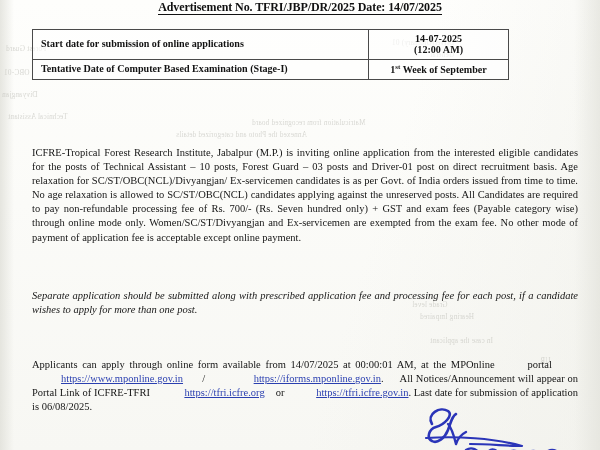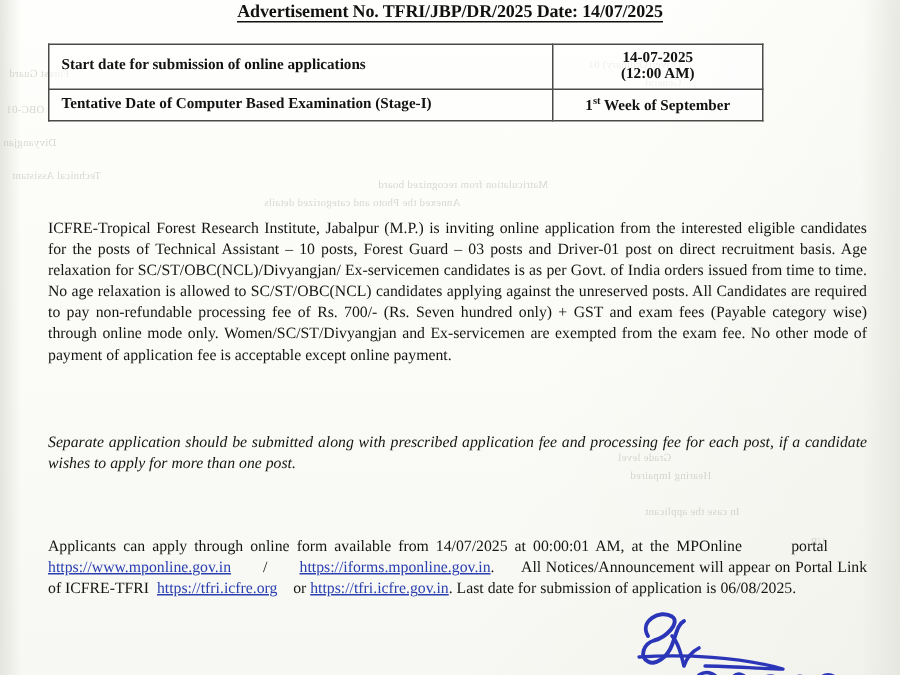--- a/index.html
+++ b/index.html
@@ -118,20 +118,21 @@
     font-style: italic;
   }
   .p1 { top: 146px; }
   .p2 { top: 289px; }
   .p3 { top: 320px; }
   .p4 { top: 358px; }
 
   .lnk {
     color: #2a3fb0;
     text-decoration: underline;
+    margin-left: 29px;
   }
   .nowrapish { white-space: nowrap; }
 
   
   .signature {
     position: absolute;
     right: 36px;
     bottom: -6px;
     width: 168px;
     height: 62px;

